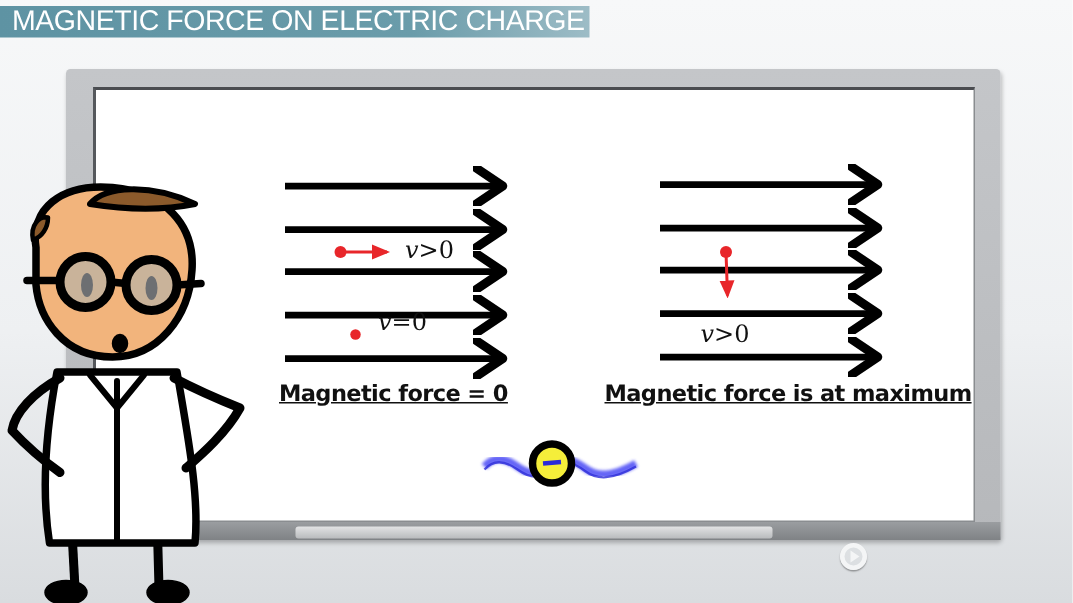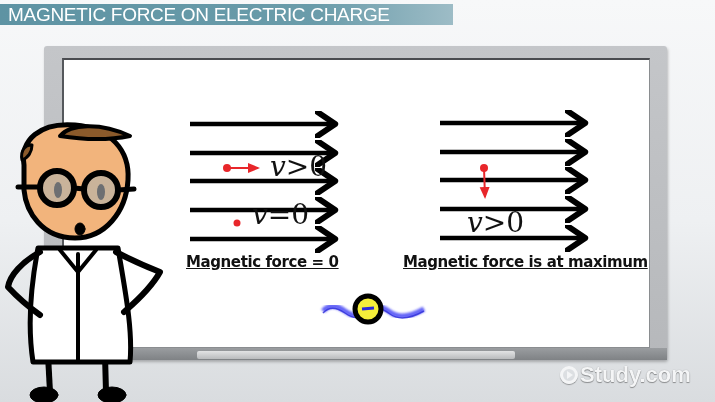--- a/index.html
+++ b/index.html
@@ -3,21 +3,21 @@
 <meta charset="utf-8">
 <style>
   * { margin:0; padding:0; box-sizing:border-box; }
   html, body { width:715px; height:402px; overflow:hidden; }
   body {
     position:relative;
     background: linear-gradient(180deg, #f7f8f9 0%, #eef0f2 55%, #d9dcdf 100%);
     font-family: "Liberation Sans", sans-serif;
   }
   .title-bar {
-    position:absolute; left:0; top:4px; width:453px; height:21px;
+    position:absolute; left:0; top:4px; width:393px; height:21px;
     background: linear-gradient(90deg, #5e93a3 0%, #6a9caa 70%, #9dbcc6 100%);
   }
   .title-text {
     position:absolute; left:8px; top:1px;
     font-size:19px; color:#ffffff; letter-spacing:-0.3px;
     font-family: "Liberation Sans", sans-serif; line-height:20px;
     white-space:nowrap;
   }
   .board-frame {
     position:absolute; left:44px; top:46px; width:623px; height:314px;
@@ -41,21 +41,21 @@
     position:absolute; left:197px; top:351px; width:318px; height:8px;
     background: linear-gradient(180deg, #e2e3e4 0%, #b9bbbd 100%);
     border-radius:2px;
   }
   .diagram-svg { position:absolute; left:0; top:0; }
   .caption {
     position:absolute; font-weight:bold; font-size:15px; color:#111;
     white-space:nowrap; font-family: "DejaVu Sans", sans-serif; letter-spacing:-0.4px;text-decoration:underline;
   }
   .vlabel {
-    position:absolute; font-size:28px; color:#111;
+    position:absolute; font-size:16px; color:#111;
     font-family: "DejaVu Serif", serif; white-space:nowrap; line-height:22px;
   }
   .vlabel i { font-style:italic; }
   .watermark {
     position:absolute; left:560px; top:362px;
     font-size:22px; color:#f4f5f6; font-weight:bold;
     text-shadow: 0 1px 1px rgba(0,0,0,0.35), 0 0 1px rgba(0,0,0,0.3);
     font-family: "Liberation Sans", sans-serif; white-space:nowrap;
     display:flex; align-items:center; gap:2px;
   }
@@ -163,14 +163,13 @@
 
 <div class="vlabel" style="left:270px; top:156px;"><i>v</i><span>&gt;0</span></div>
 <div class="vlabel" style="left:252px; top:204px;"><i>v</i><span>=0</span></div>
 <div class="caption" style="left:186px; top:253px;">Magnetic force = 0</div>
 
 <div class="vlabel" style="left:467px; top:212px;"><i>v</i><span>&gt;0</span></div>
 <div class="caption" style="left:392px; top:253px;margin-left:11px;">Magnetic force is at maximum</div>
 
 <div class="watermark">
   <span class="wm-icon"></span>
-  <span>Study.com</span>
 </div>
 
 </body></html>

